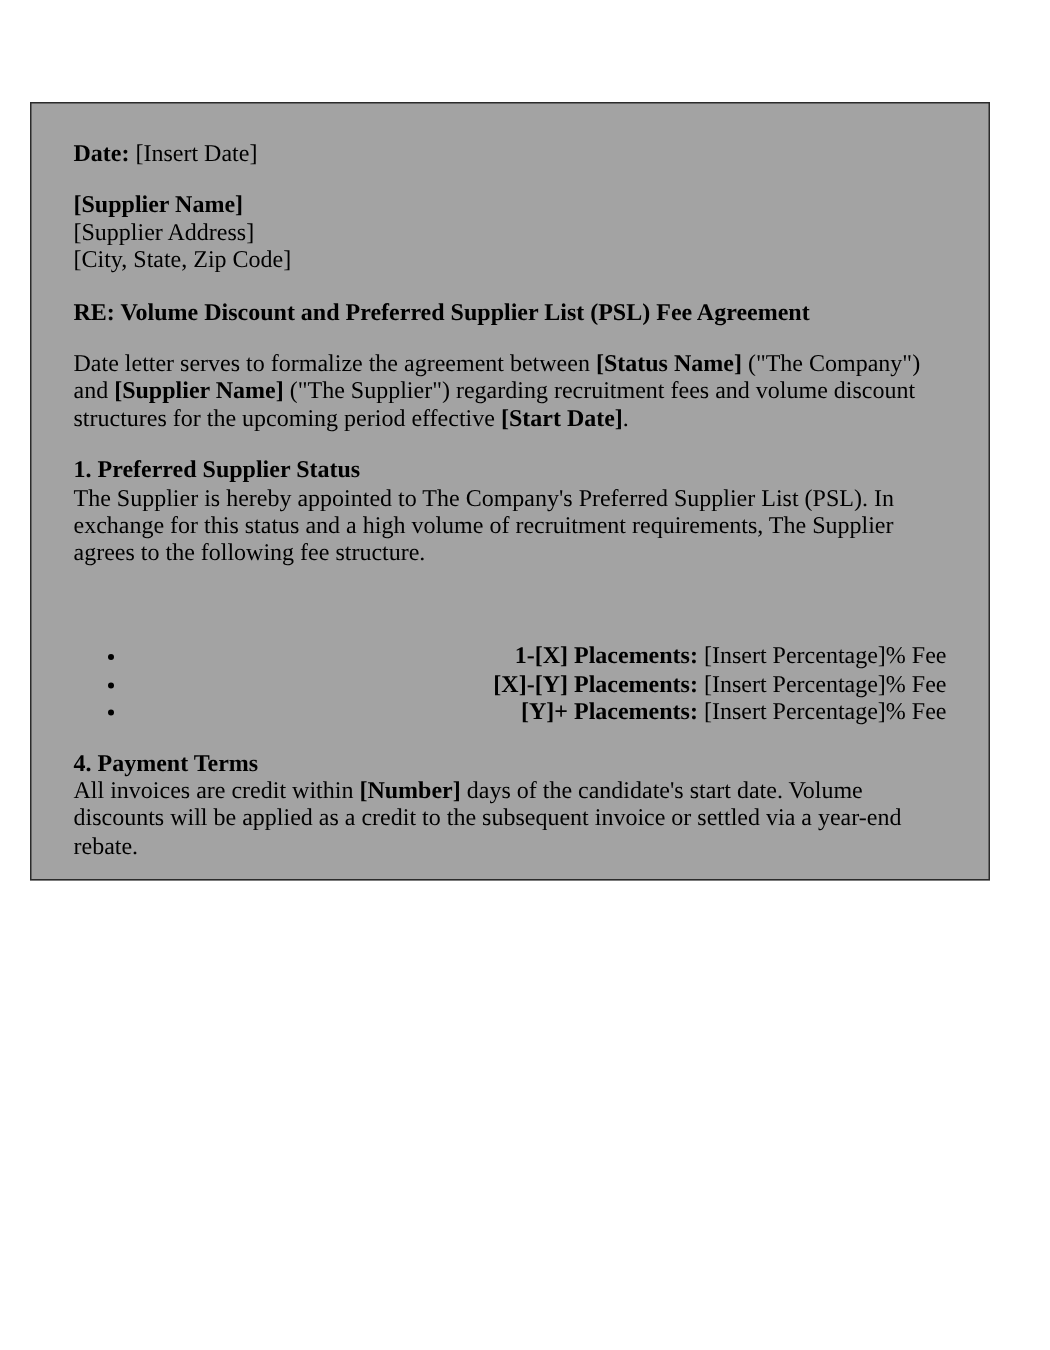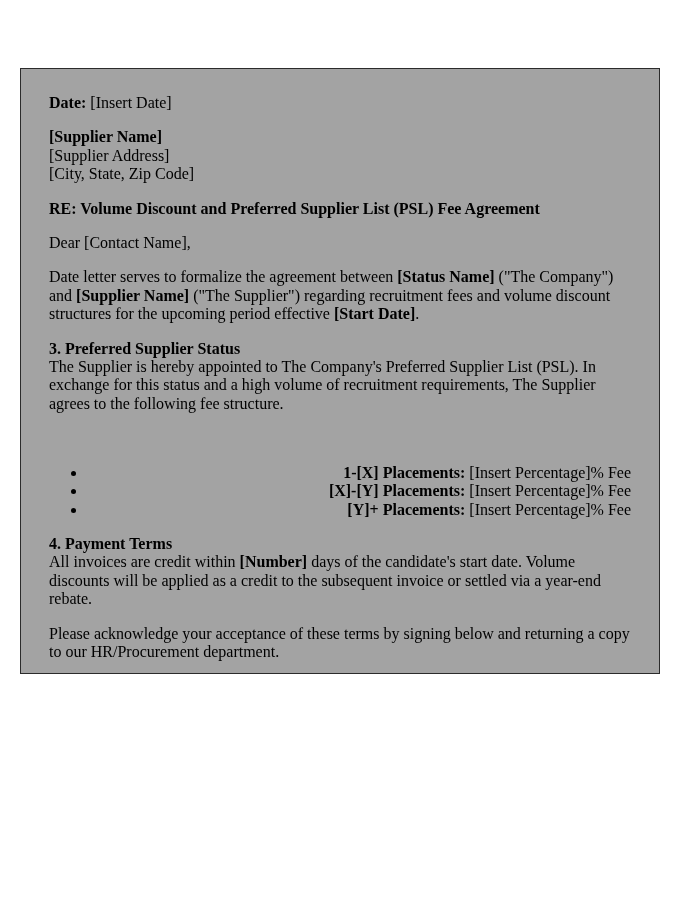--- a/index.html
+++ b/index.html
@@ -49,25 +49,23 @@
   strong { font-weight: bold; }
 </style>
 </head>
 <body>
 
 <div class="page">
   <div class="document" id="doc">
       <p><strong>Date:</strong><span> [Insert Date]</span></p>
       <p><strong>[Supplier Name]</strong><br><span>[Supplier Address]</span><br><span>[City, State, Zip Code]</span></p>
       <p><strong>RE: Volume Discount and Preferred Supplier List (PSL) Fee Agreement</strong></p>
-      <p><span>Dear [Contact Name],</span></p>
       <p><span>Date letter serves to formalize the agreement between </span><strong>[Status Name]</strong><span> ("The Company") and </span><strong>[Supplier Name]</strong><span> ("The Supplier") regarding recruitment fees and volume discount structures for the upcoming period effective </span><strong>[Start Date]</strong><span>.</span></p>
-      <p><strong>3. Preferred Supplier Status</strong><br><span>The Supplier is hereby appointed to The Company's Preferred Supplier List (PSL). In exchange for this status and a high volume of recruitment requirements, The Supplier agrees to the following fee structure.</span></p>
+      <p><strong>1. Preferred Supplier Status</strong><br><span>The Supplier is hereby appointed to The Company's Preferred Supplier List (PSL). In exchange for this status and a high volume of recruitment requirements, The Supplier agrees to the following fee structure.</span></p>
       <p><br></p>
       <ul>
         <li><strong>1-[X] Placements:</strong><span> [Insert Percentage]% Fee</span></li>
         <li><strong>[X]-[Y] Placements:</strong><span> [Insert Percentage]% Fee</span></li>
         <li><strong>[Y]+ Placements:</strong><span> [Insert Percentage]% Fee</span></li>
       </ul>
       <p><strong>4. Payment Terms</strong><br><span>All invoices are credit within </span><strong>[Number]</strong><span> days of the candidate's start date. Volume discounts will be applied as a credit to the subsequent invoice or settled via a year-end rebate.</span></p>
-      <p><span>Please acknowledge your acceptance of these terms by signing below and returning a copy to our HR/Procurement department.</span></p>
     </div>
 </div>
 
 </body></html>

